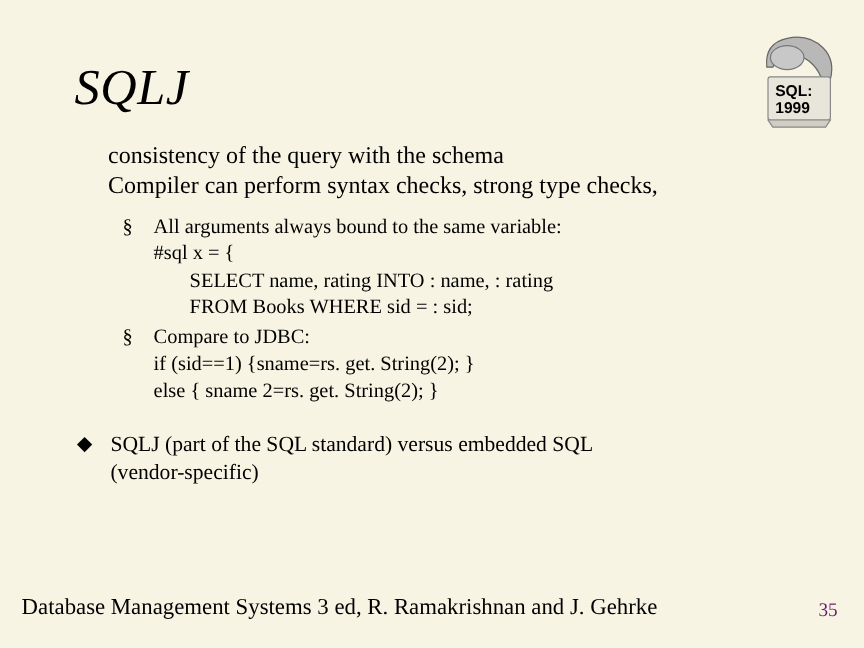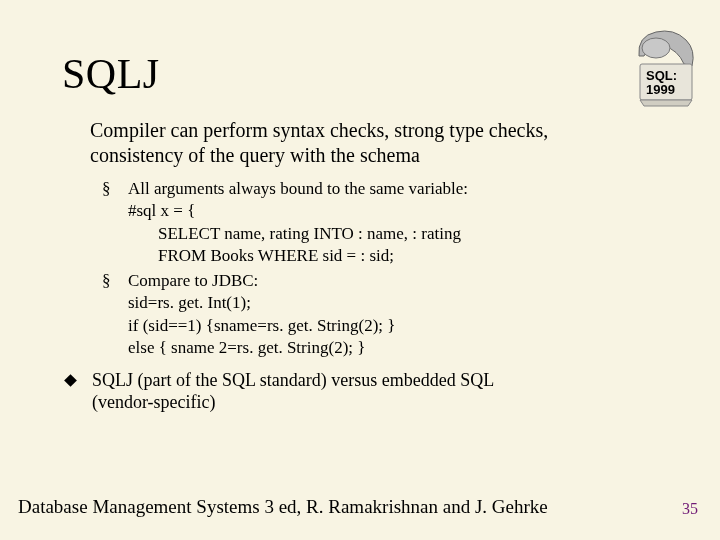--- a/index.html
+++ b/index.html
@@ -17,20 +17,21 @@
     position: relative;
     width: 720px;
     height: 540px;
     box-sizing: border-box;
   }
   .title {
     position: absolute;
     left: 62px;
     top: 50px;
     font-size: 42px;
+    font-style: italic;
     font-family: "Times New Roman", Times, serif;
     letter-spacing: 0.5px;
   }
   .logo {
     position: absolute;
     top: 26px;
     right: 22px;
     width: 64px;
     height: 82px;
   }
@@ -43,21 +44,21 @@
     line-height: 1.25;
   }
   .para1 {
     margin-bottom: 10px;
   }
   .para1 .indent {
     display: block;
     padding-left: 28px;
   }
   .sublist {
-    margin: 6px 0 9px 0;
+    margin: 6px 0 22px 0;
     padding-left: 66px;
     font-size: 17px;
     line-height: 1.32;
   }
   .sublist .item {
     position: relative;
     margin-bottom: 2px;
   }
   .sublist .item::before {
     content: "§";
@@ -120,34 +121,33 @@
       <text x="12" y="54" font-family="Arial, sans-serif" font-size="13" font-weight="bold" fill="#000">SQL:</text>
       <text x="12" y="68" font-family="Arial, sans-serif" font-size="13" font-weight="bold" fill="#000">1999</text>
     </svg>
   </div>
 
   <div class="title">SQLJ</div>
 
   <div class="body">
 
     <div class="para1">
+      <span class="indent">consistency of the query with the schema</span>
       <span class="indent">Compiler can perform syntax checks, strong type checks,</span>
-      <span class="indent">consistency of the query with the schema</span>
     </div>
 
     <div class="sublist">
       <div class="item">
         <span>All arguments always bound to the same variable:</span>
         <span class="code">#sql x = {</span>
         <span class="code-indent">SELECT name, rating INTO : name, : rating</span>
         <span class="code-indent">FROM Books WHERE sid = : sid;</span>
       </div>
       <div class="item">
         <span>Compare to JDBC:</span>
-        <span class="code">sid=rs. get. Int(1);</span>
         <span class="code">if (sid==1) {sname=rs. get. String(2); }</span>
         <span class="code">else { sname 2=rs. get. String(2); }</span>
       </div>
     </div>
 
     <div class="diamond-item">
       <span>SQLJ (part of the SQL standard) versus embedded SQL</span><br>
       <span>(vendor-specific)</span>
     </div>
 

